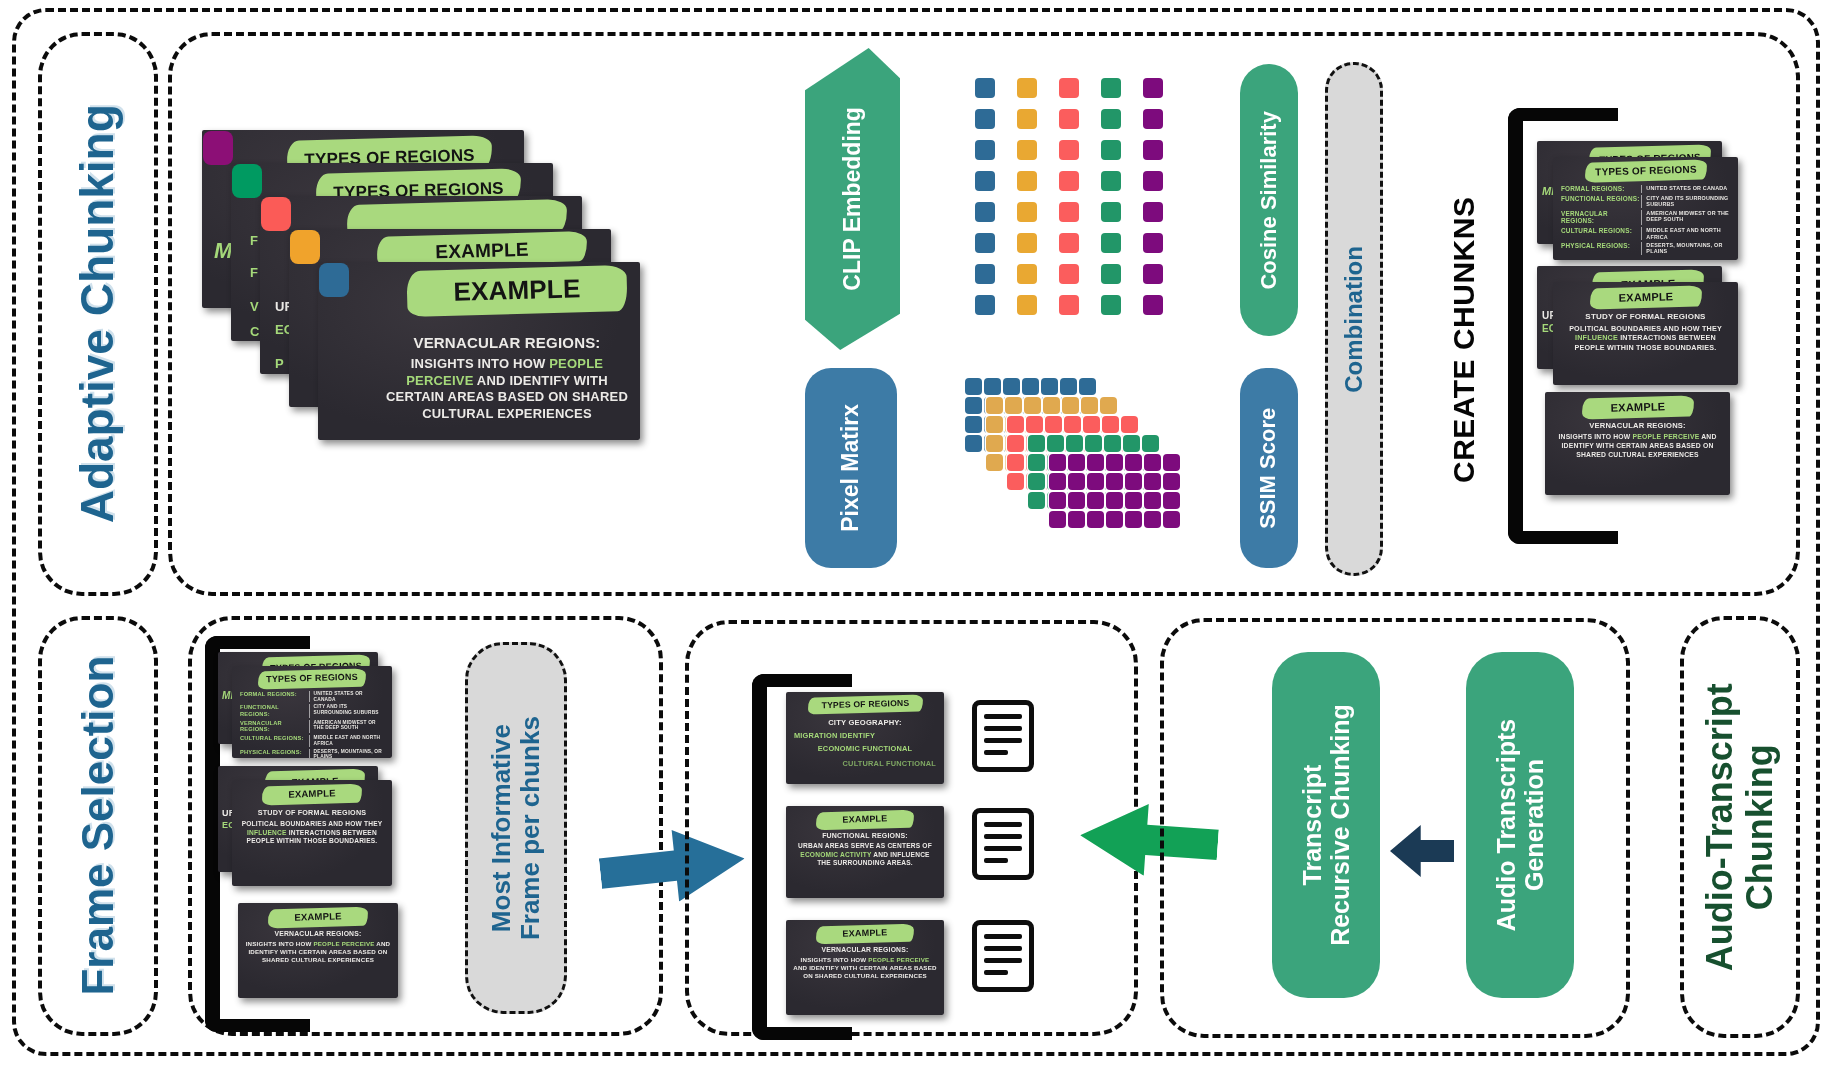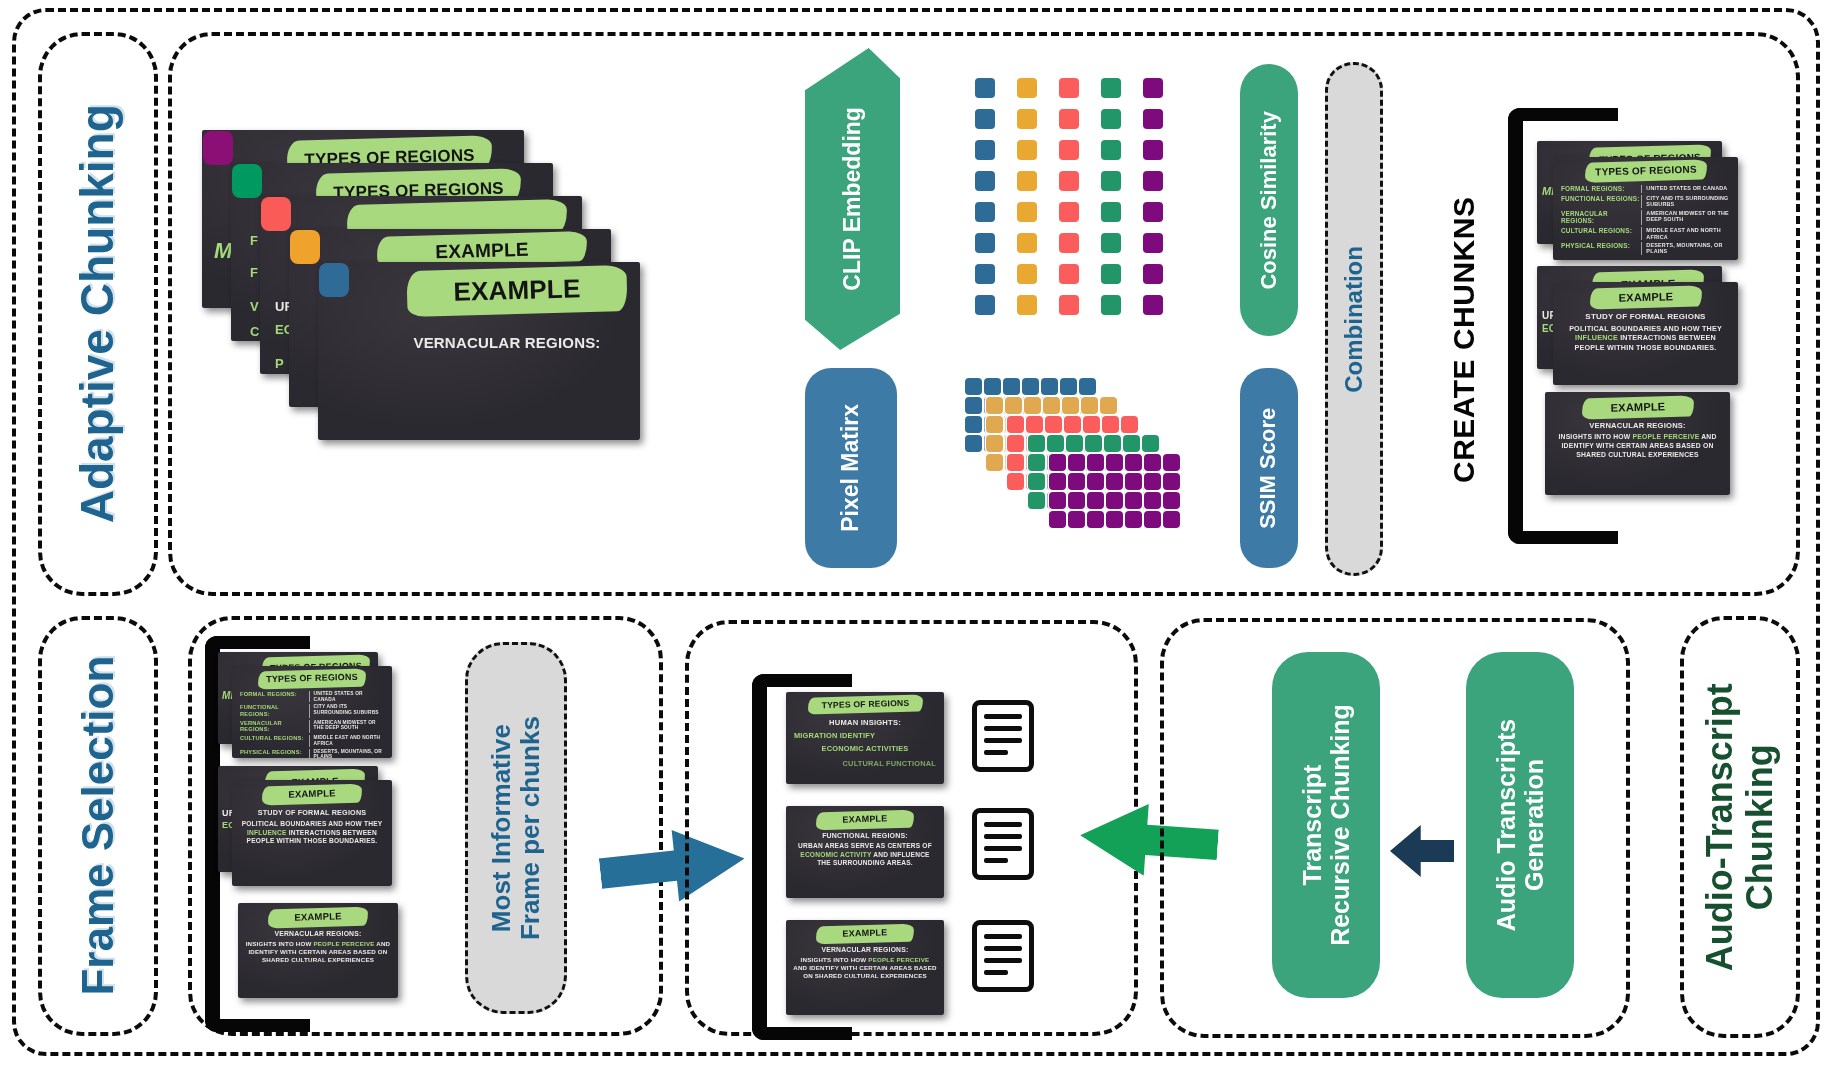--- a/index.html
+++ b/index.html
@@ -101,20 +101,23 @@
       <div class="brush" style="position:absolute;left:88px;top:5px;width:210px;height:28px;font-size:19px;">
         <span>EXAMPLE</span>
       </div>
     </div>
     <div class="slide" style="left:318px;top:262px;width:322px;height:178px;">
       <span class="chip chip5"></span>
       <div class="brush" style="position:absolute;left:89px;top:6px;width:220px;height:44px;font-size:26px;align-items:center;">
         <span>EXAMPLE</span>
       </div>
       <div class="sl-head" style="position:absolute;left:62px;right:6px;top:72px;font-size:15px;">VERNACULAR REGIONS:</div>
+      <div class="sl-body" style="position:absolute;left:62px;right:6px;top:94px;font-size:13px;line-height:1.28;">
+        <span>INSIGHTS INTO HOW </span><span class="green">PEOPLE PERCEIVE</span><span> AND IDENTIFY WITH CERTAIN AREAS BASED ON SHARED CULTURAL EXPERIENCES</span>
+      </div>
     </div>
   </div>
 
   <div class="pill clip-shape" style="left:805px;top:48px;width:95px;height:302px;">
     <div class="vtext" style="font-size:23px;">CLIP Embedding</div>
   </div>
   <div class="pill blue-pill" style="left:805px;top:368px;width:92px;height:200px;">
     <div class="vtext" style="font-size:23px;">Pixel Matirx</div>
   </div>
 
@@ -438,23 +441,23 @@
 
   <div class="arrow right" style="left:600px;top:826px;width:145px;height:80px;background:#266F99;transform:rotate(-6deg);"></div>
 
   <div class="dbox" style="left:685px;top:620px;width:445px;height:408px;"></div>
   <div class="bracket" style="left:752px;top:674px;width:85px;height:340px;"></div>
 
   <div class="slide" style="left:786px;top:692px;width:158px;height:92px;">
     <div class="brush" style="margin-top:4px;width:115px;height:15px;font-size:8.6px;align-items:center;">
       <span>TYPES OF REGIONS</span>
     </div>
-    <div class="sl-head" style="margin-top:5px;font-size:7.6px;">HUMAN INSIGHTS:</div>
+    <div class="sl-head" style="margin-top:5px;font-size:7.6px;">CITY GEOGRAPHY:</div>
     <div class="green" style="text-align:left;padding-left:8px;margin-top:4px;font-size:7.4px;font-weight:800;">MIGRATION IDENTIFY</div>
-    <div class="green" style="text-align:center;margin-top:4px;font-size:7.4px;font-weight:800;">ECONOMIC ACTIVITIES</div>
+    <div class="green" style="text-align:center;margin-top:4px;font-size:7.4px;font-weight:800;">ECONOMIC FUNCTIONAL</div>
     <div class="dimgreen" style="text-align:right;padding-right:8px;margin-top:6px;font-size:7.4px;font-weight:800;">CULTURAL FUNCTIONAL</div>
   </div>
   <div class="doc" style="left:972px;top:700px;width:62px;height:72px;">
       <i></i>
       <i></i>
       <i></i>
       <i></i>
     </div>
 
   <div class="slide" style="left:786px;top:806px;width:158px;height:92px;">

